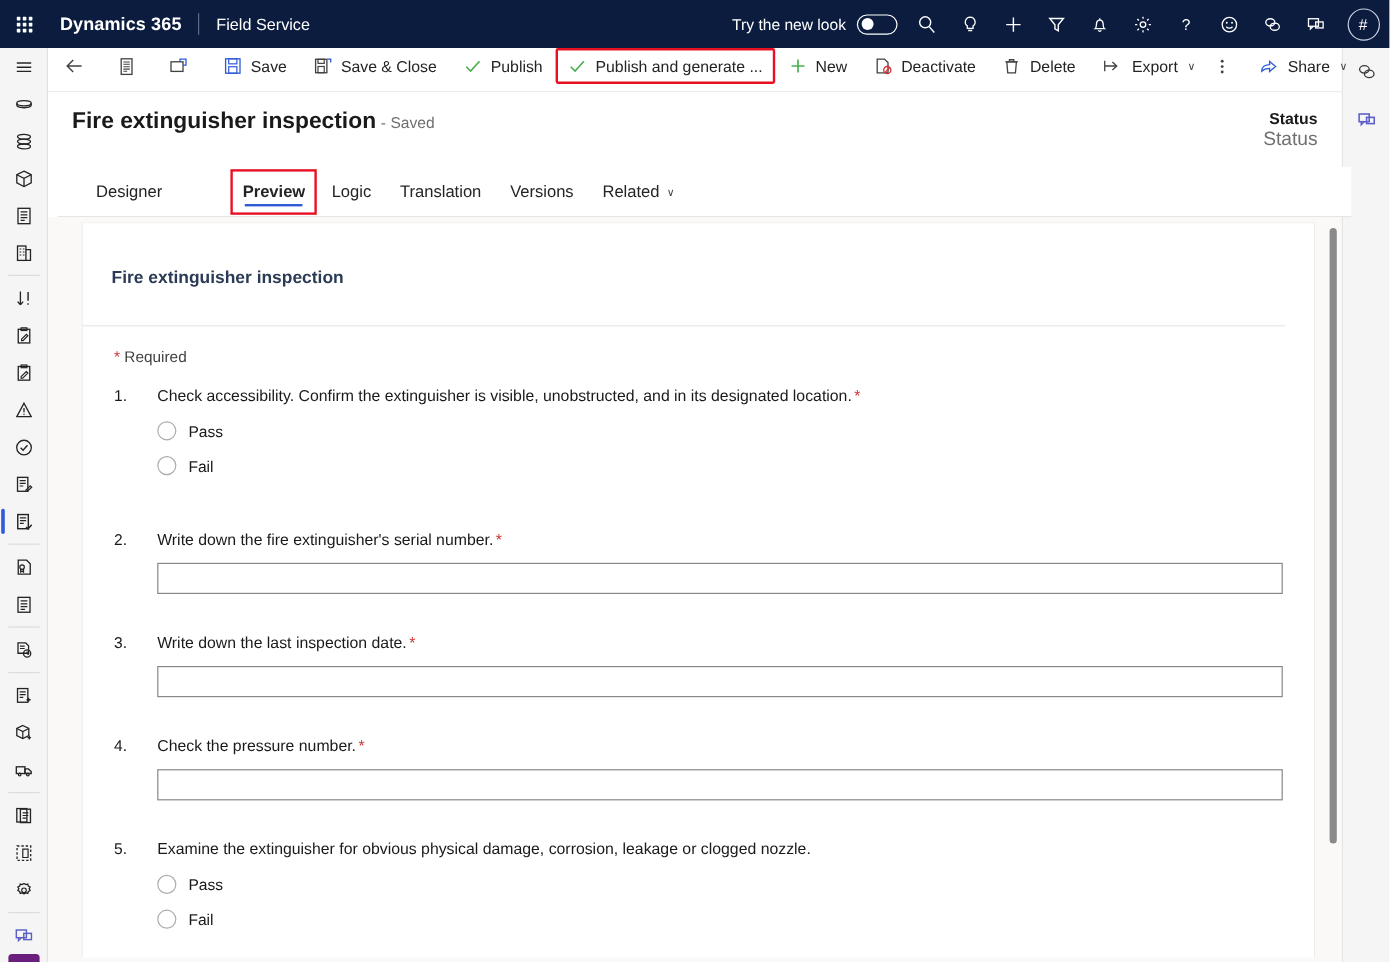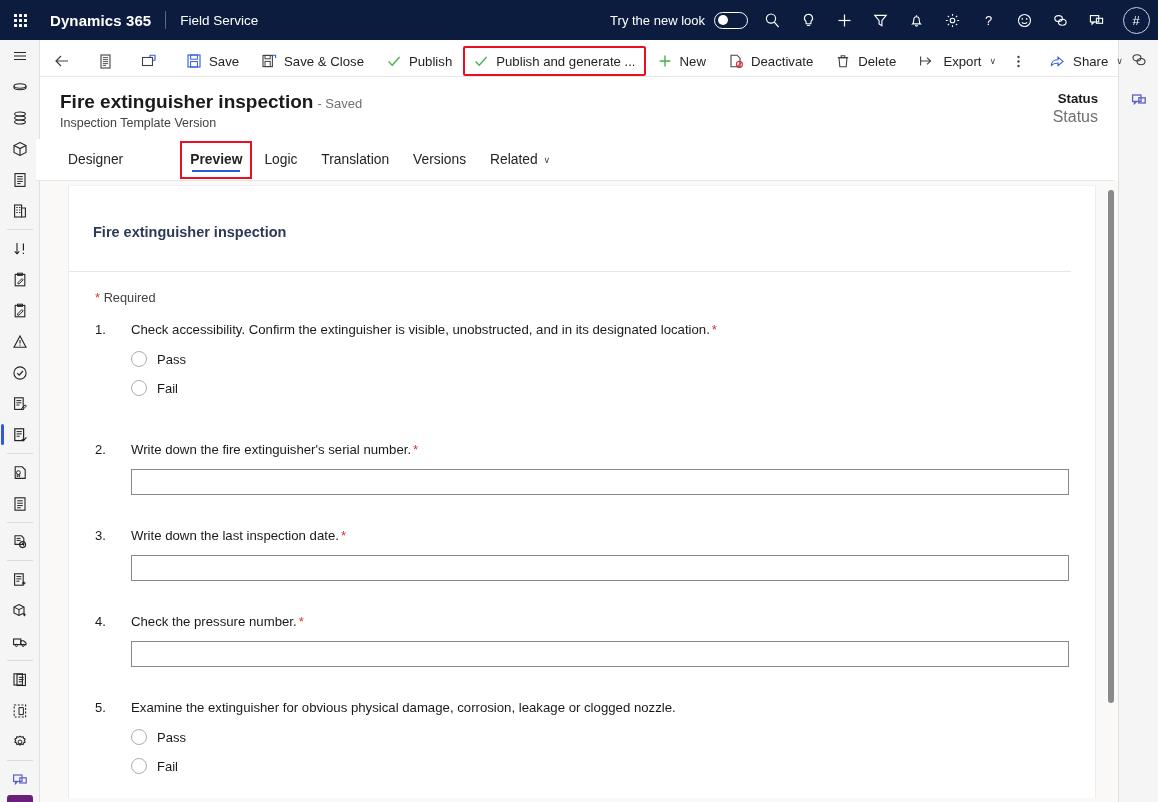--- a/index.html
+++ b/index.html
@@ -85,21 +85,21 @@
   }
   .rright-item {
     width: 40px; height: 40px; display: flex; align-items: center; justify-content: center;
     cursor: pointer; color: #3c3c3c;
   }
 
   
   .cmdbar {
     position: absolute; left: 40px; top: 40px; width: 1078px; height: 37px;
     background: #ffffff; border-bottom: 1px solid #e8e8e8;
-    display: flex; align-items: flex-end; padding-left: 4px;
+    display: flex; align-items: flex-start; padding-left: 4px;
   }
   .cmd-btn {
     height: 30px; display: flex; align-items: center; gap: 7px;
     padding: 0 10px; font-size: 13.2px; color: #242424; cursor: pointer;
     white-space: nowrap; border: 1px solid transparent; border-radius: 2px;
     background: transparent;
   }
   .cmd-btn.icononly { padding: 0 8px; }
   .cmd-btn.highlight { border: 2px solid #e81123; padding: 0 8px; height: 30px; }
   .cmd-sep { width: 1px; height: 22px; background: #e0e0e0; margin: 0 4px; }
@@ -114,21 +114,21 @@
   .header-left { padding: 14px 0 0 20px; }
   .rec-title { font-size: 19px; font-weight: bold; color: #1a1a1a; display: inline; }
   .rec-saved { font-size: 13px; color: #707070; display: inline; margin-left: 4px; font-weight: normal; }
   .rec-sub { font-size: 12.5px; color: #424242; margin-top: 3px; }
   .header-right { margin-left: auto; padding: 14px 20px 0 0; text-align: right; }
   .status-val { font-size: 13.2px; font-weight: bold; color: #1a1a1a; }
   .status-lbl { font-size: 16px; color: #707070; margin-top: 2px; }
 
   
   .tabs {
-    position: absolute; left: 36px; top: 139px; width: 1078px; height: 42px;
+    position: absolute; left: 48px; top: 139px; width: 1078px; height: 42px;
     background: #ffffff; border-bottom: 1px solid #e5e5e5;
     display: flex; align-items: center; padding-left: 20px; gap: 0;
   }
   .tab {
     position: relative; height: 42px; display: flex; align-items: center;
     padding: 0 12px; font-size: 13.8px; color: #242424; cursor: pointer;
     white-space: nowrap;
   }
   .tab.active { font-weight: bold; }
   .tab.active::after {
@@ -569,21 +569,20 @@
       <span>Share</span>
       <span class="chev">∨</span>
     </div>
   </div>
 
   <div class="header">
     <div class="header-left">
       <div>
         <span class="rec-title">Fire extinguisher inspection</span><span class="rec-saved">- Saved</span>
       </div>
-      <div class="rec-sub">Inspection Template Version</div>
     </div>
     <div class="header-right">
       <div class="status-val">Status</div>
       <div class="status-lbl">Status</div>
     </div>
   </div>
 
   <div class="tabs">
     <div class="tab">
         <span>Designer</span>

